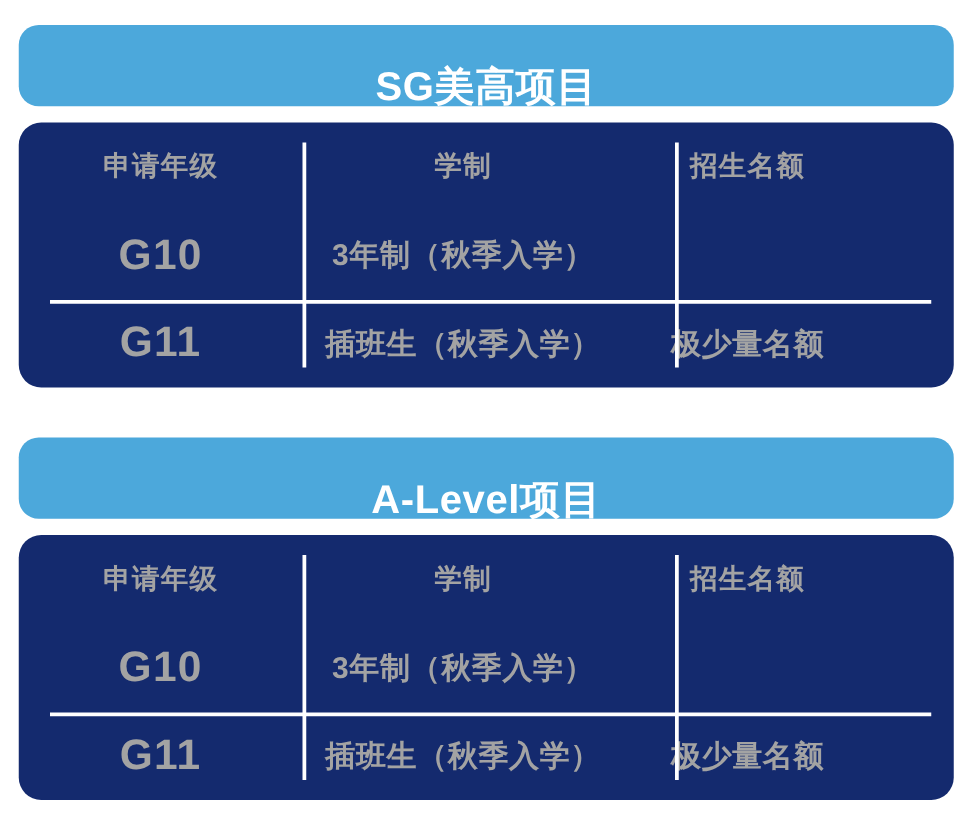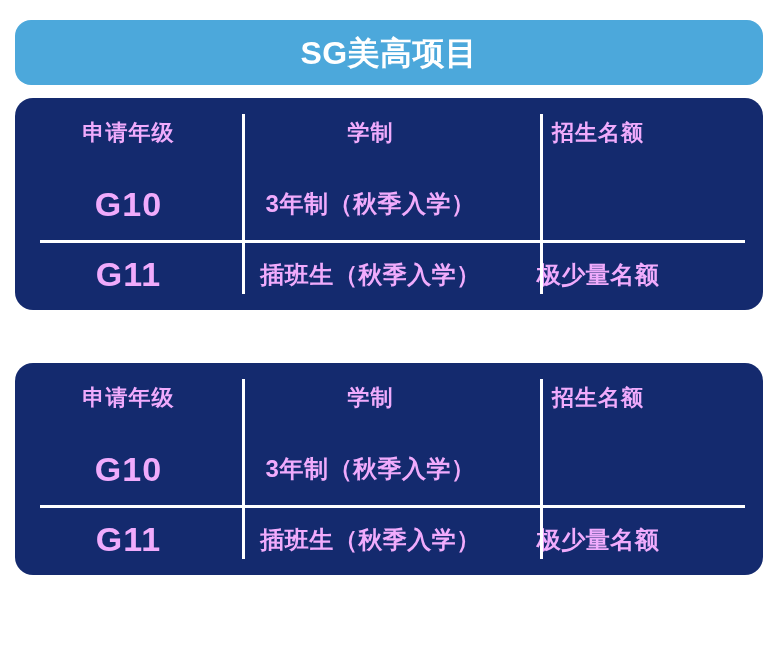--- a/index.html
+++ b/index.html
@@ -28,21 +28,21 @@
   }
   .section-1 { top: 20px; }
   .section-2 { top: 350px; }
 
   
   .banner {
     height: 65px;
     background: #4CA8DB;
     border-radius: 16px;
     display: flex;
-    align-items: center;
+    align-items: flex-end;
     justify-content: center;
   }
   .banner-title {
     color: #ffffff;
     font-size: 32px;
     font-weight: bold;
     letter-spacing: 0.5px;
     line-height: 1;
     white-space: nowrap;
   }
@@ -66,21 +66,21 @@
     display: flex;
     flex-direction: column;
   }
   .row {
     flex: 1 1 0;
     display: flex;
     align-items: center;
     position: relative;
   }
   .cell {
-    color: #f0abfc;
+    color: #a3a3a3;
     text-align: center;
     white-space: nowrap;
     display: flex;
     align-items: center;
     justify-content: center;
     height: 100%;
     box-sizing: border-box;
   }
   .col-grade  { width: 227px; }
   .col-system { width: 257px; }
@@ -157,20 +157,23 @@
 
       <div class="hline hline-1"></div>
 
       <div class="vline vline-1"></div>
       <div class="vline vline-2"></div>
     </div>
   </div>
 
   <div class="section section-2">
 
+    <div class="banner">
+      <div class="banner-title">A-Level项目</div>
+    </div>
 
     <div class="panel">
       <div class="table">
 
         <div class="row row-header">
           <div class="cell col-grade">申请年级</div>
           <div class="cell col-system">学制</div>
           <div class="cell col-quota">招生名额</div>
         </div>
 

